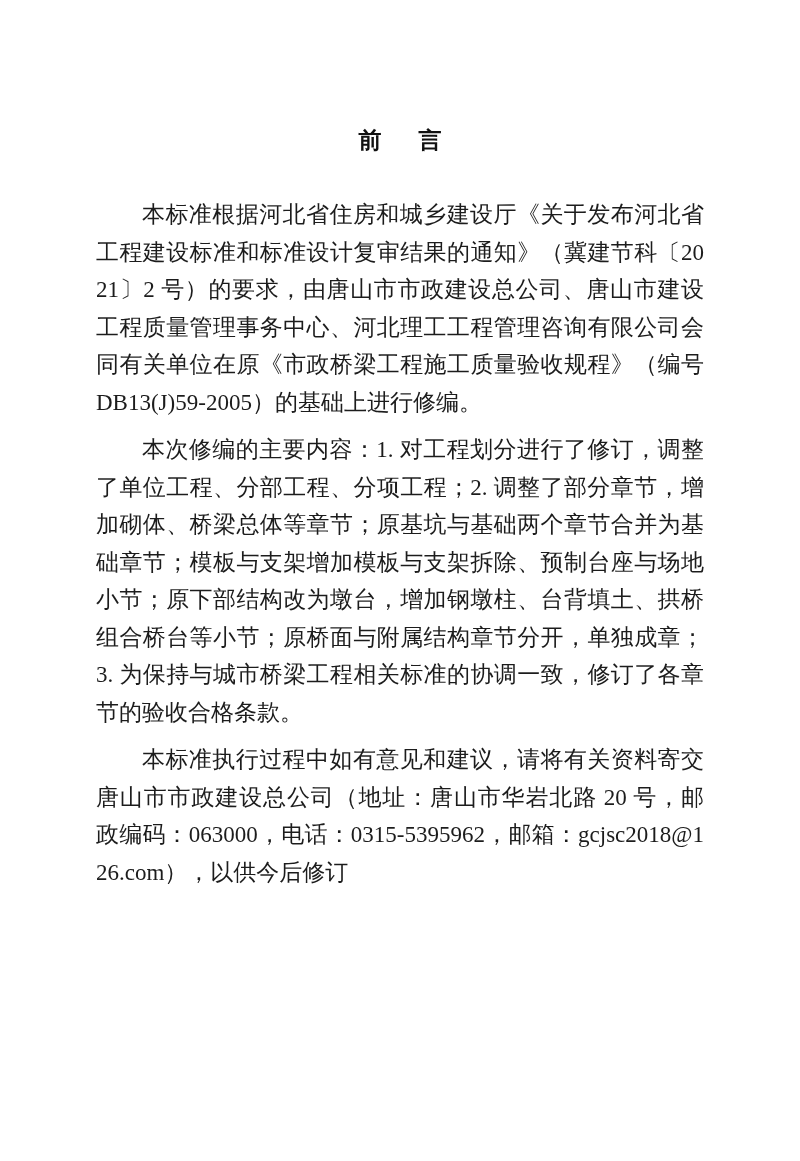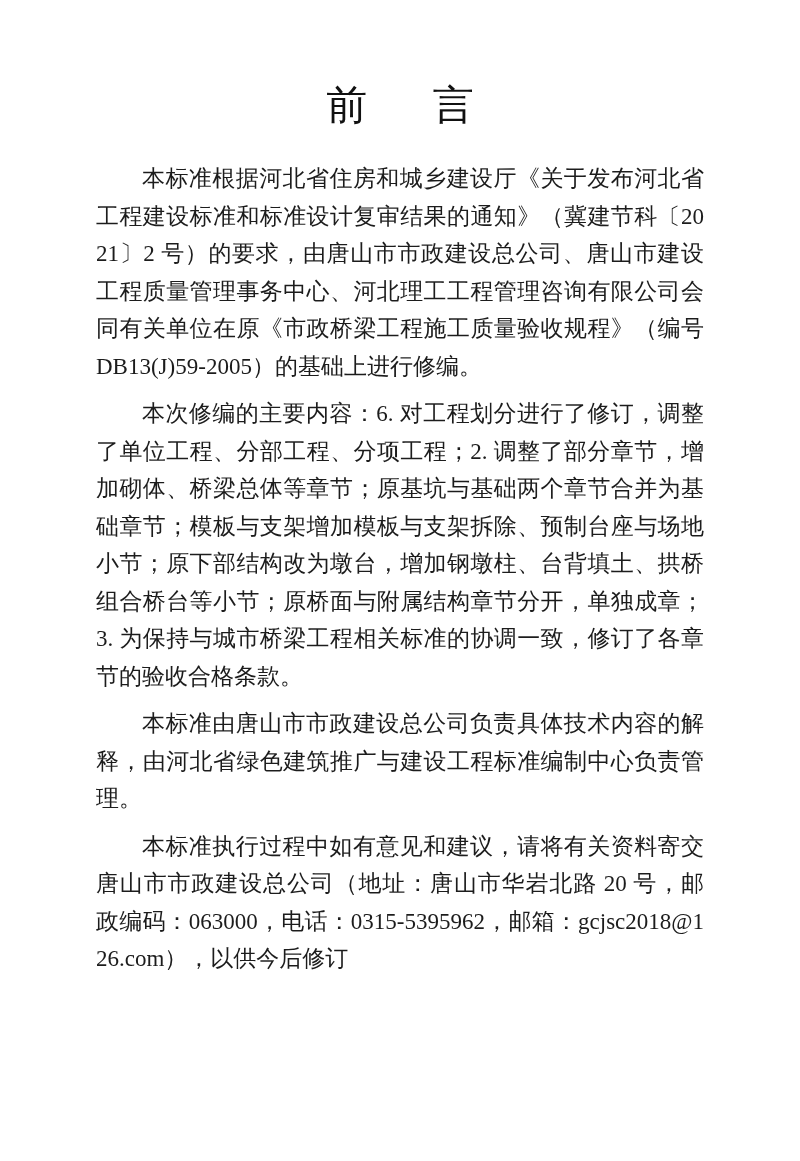--- a/index.html
+++ b/index.html
@@ -10,25 +10,25 @@
   .page {
     position: relative;
     width: 800px;
     height: 1161px;
     background: #ffffff;
     overflow: hidden;
     font-family: "Liberation Serif", "DejaVu Serif", serif;
   }
   .doc-title {
     margin: 0;
-    padding-top: 84px;
+    padding-top: 120px;
     text-align: center;
-    font-size: 41px;
+    font-size: 23px;
     line-height: 42px;
-    font-weight: normal;
+    font-weight: bold;
     letter-spacing: 0.3em;
     text-indent: 0.3em; 
     color: #111111;
   }
   .doc-body {
     width: 628px;
     margin: 34px auto 0 auto;
     color: #1c1c1c;
     font-size: 23px;
     line-height: 37.5px;
@@ -43,18 +43,17 @@
 </style>
 </head>
 <body>
 
 <div class="page" style="background: rgb(255, 255, 255);">
 
   <h1 class="doc-title" style="color: rgb(17, 17, 17);">前　言</h1>
 
   <div class="doc-body" style="color: rgb(28, 28, 28);">
     <p>本标准根据河北省住房和城乡建设厅《关于发布河北省工程建设标准和标准设计复审结果的通知》（冀建节科〔2021〕2 号）的要求，由唐山市市政建设总公司、唐山市建设工程质量管理事务中心、河北理工工程管理咨询有限公司会同有关单位在原《市政桥梁工程施工质量验收规程》（编号 DB13(J)59-2005）的基础上进行修编。</p>
-    <p>本次修编的主要内容：6. 对工程划分进行了修订，调整了单位工程、分部工程、分项工程；2. 调整了部分章节，增加砌体、桥梁总体等章节；原基坑与基础两个章节合并为基础章节；模板与支架增加模板与支架拆除、预制台座与场地小节；原下部结构改为墩台，增加钢墩柱、台背填土、拱桥组合桥台等小节；原桥面与附属结构章节分开，单独成章；3. 为保持与城市桥梁工程相关标准的协调一致，修订了各章节的验收合格条款。</p>
-    <p>本标准由唐山市市政建设总公司负责具体技术内容的解释，由河北省绿色建筑推广与建设工程标准编制中心负责管理。</p>
+    <p>本次修编的主要内容：1. 对工程划分进行了修订，调整了单位工程、分部工程、分项工程；2. 调整了部分章节，增加砌体、桥梁总体等章节；原基坑与基础两个章节合并为基础章节；模板与支架增加模板与支架拆除、预制台座与场地小节；原下部结构改为墩台，增加钢墩柱、台背填土、拱桥组合桥台等小节；原桥面与附属结构章节分开，单独成章；3. 为保持与城市桥梁工程相关标准的协调一致，修订了各章节的验收合格条款。</p>
     <p>本标准执行过程中如有意见和建议，请将有关资料寄交唐山市市政建设总公司（地址：唐山市华岩北路 20 号，邮政编码：063000，电话：0315-5395962，邮箱：gcjsc2018@126.com），以供今后修订</p>
   </div>
 
 </div>
 
 </body></html>

